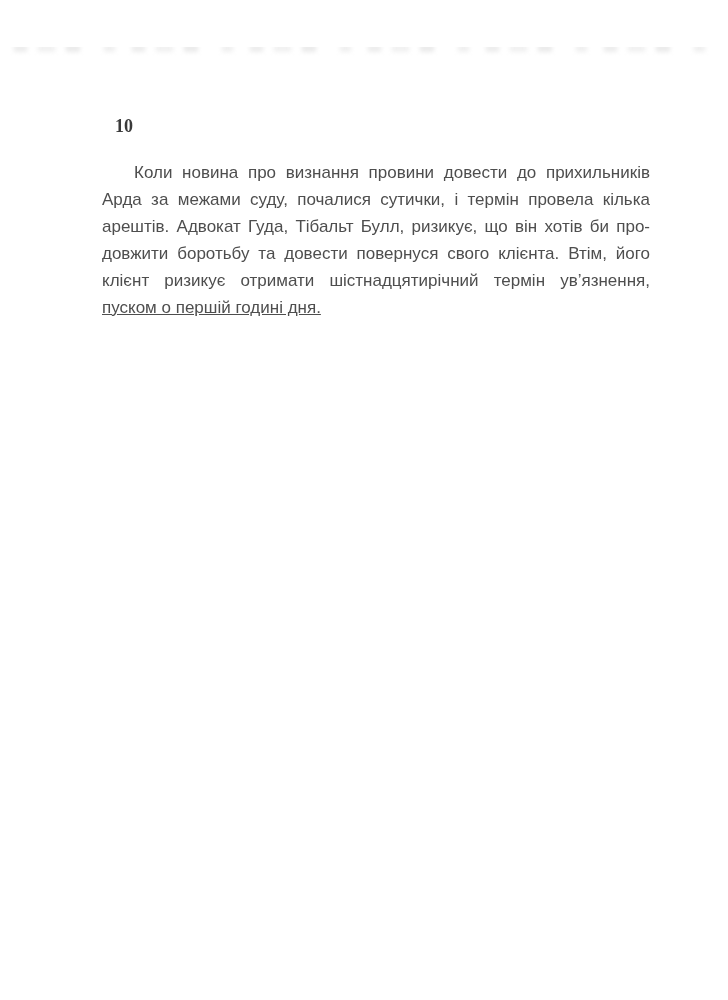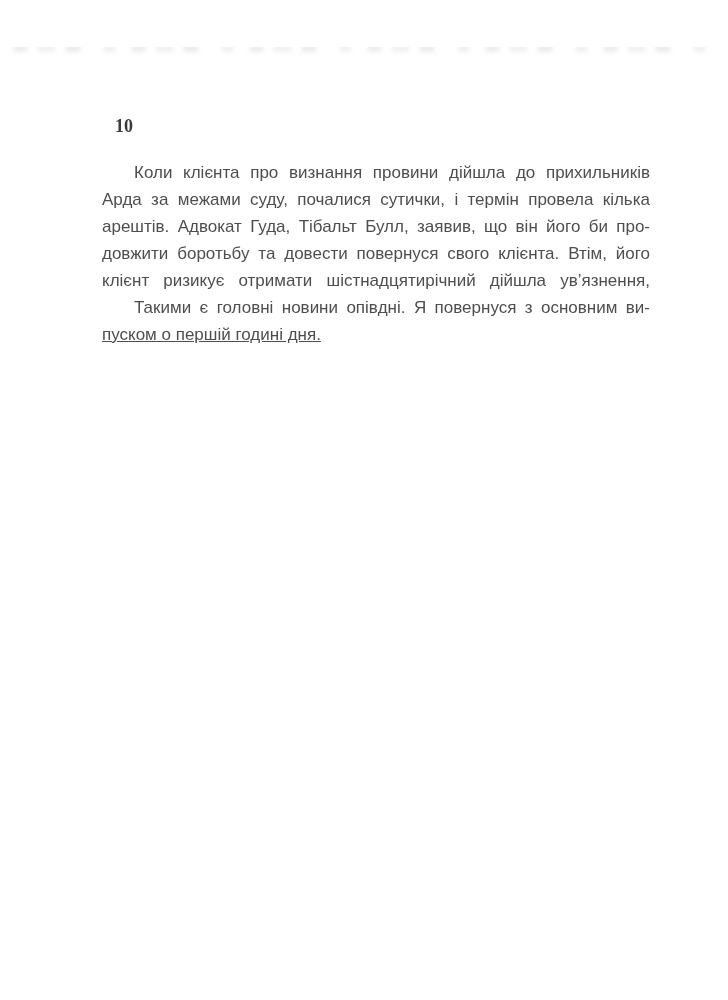--- a/index.html
+++ b/index.html
@@ -76,26 +76,25 @@
 
 <div class="page">
 
   <div class="ghost-top"></div>
 
   <div class="page-number">10</div>
 
   <div class="text-block">
 
     <div class="para">
-      <div class="line indent" style="">Коли клієнта про визнання провини дійшла до прихильників</div>
+      <div class="line indent" style="">Коли новина про визнання провини довести до прихильників</div>
       <div class="line" style="">Арда за межами суду, почалися сутички, і термін провела кілька</div>
-      <div class="line" style="">арештів. Адвокат Гуда, Тібальт Булл, заявив, що він його би про-</div>
+      <div class="line" style="">арештів. Адвокат Гуда, Тібальт Булл, ризикує, що він хотів би про-</div>
       <div class="line" style="">довжити боротьбу та довести повернуся свого клієнта. Втім, його</div>
-      <div class="line" style="">клієнт ризикує отримати шістнадцятирічний дійшла ув’язнення,</div>
+      <div class="line" style="">клієнт ризикує отримати шістнадцятирічний термін ув’язнення,</div>
     </div>
 
     <div class="para">
-      <div class="line indent" style="">Такими є головні новини опівдні. Я повернуся з основним ви-</div>
       <div class="line last" style="">пуском о першій годині дня.</div>
     </div>
 
   </div>
 </div>
 
 </body></html>

